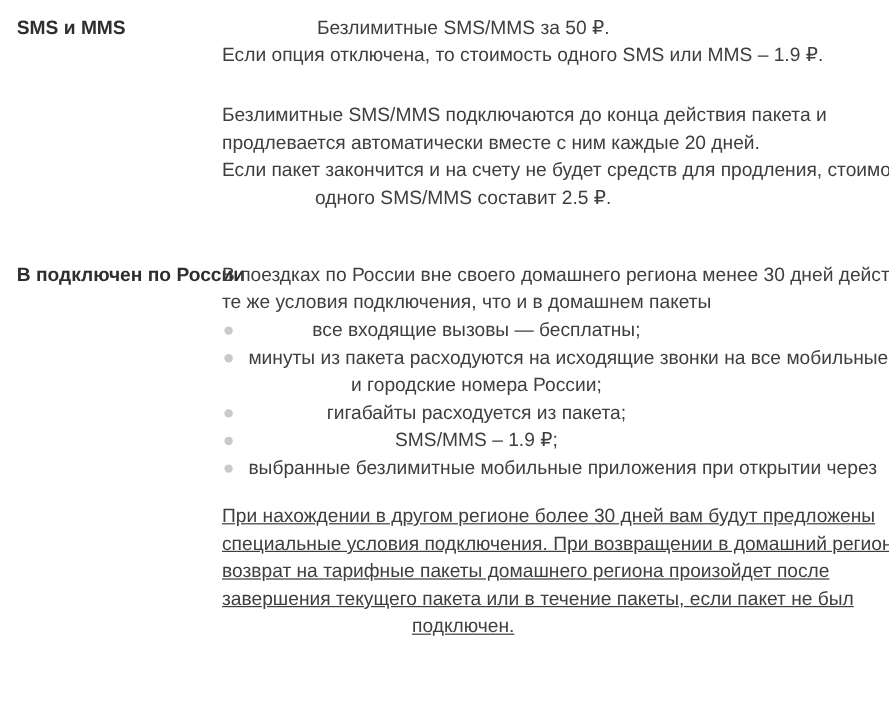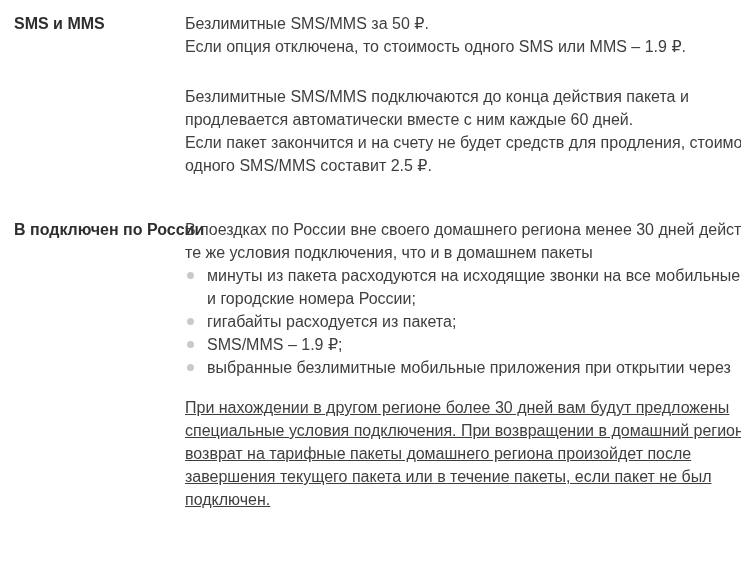--- a/index.html
+++ b/index.html
@@ -46,20 +46,21 @@
   }
   .para {
     margin: 0;
   }
   .para + .para {
     margin-top: 27px;
   }
   .line {
     display: block;
     white-space: nowrap;
+    text-align: center;
   }
   ul.bullets {
     list-style: none;
     margin: 0;
     padding: 0;
   }
   li.bullet-item {
     position: relative;
     padding-left: 22px;
   }
@@ -84,35 +85,39 @@
 
   <section class="row">
     <h3 class="row-title">SMS и MMS</h3>
     <div class="row-content">
       <p class="para">
         <span class="line">Безлимитные SMS/MMS за 50 ₽.</span>
         <span class="line">Если опция отключена, то стоимость одного SMS или MMS – 1.9 ₽.</span>
       </p>
       <p class="para">
         <span class="line">Безлимитные SMS/MMS подключаются до конца действия пакета и</span>
-        <span class="line">продлевается автоматически вместе с ним каждые 60 дней.</span>
+        <span class="line">продлевается автоматически вместе с ним каждые 20 дней.</span>
         <span class="line">Если пакет закончится и на счету не будет средств для продления, стоимость</span>
         <span class="line">одного SMS/MMS составит 2.5 ₽.</span>
       </p>
     </div>
   </section>
 
   <section class="row">
     <h3 class="row-title">В подключен по России</h3>
     <div class="row-content">
       <p class="para">
         <span class="line">В поездках по России вне своего домашнего региона менее 30 дней действуют</span>
         <span class="line">те же условия подключения, что и в домашнем пакеты</span>
       </p>
       <ul class="bullets">
+        <li class="bullet-item">
+          <span class="dot"></span>
+          <span class="line">все входящие вызовы — бесплатны;</span>
+        </li>
         <li class="bullet-item">
           <span class="dot"></span>
           <span class="line">минуты из пакета расходуются на исходящие звонки на все мобильные</span>
           <span class="line">и городские номера России;</span>
         </li>
         <li class="bullet-item">
           <span class="dot"></span>
           <span class="line">гигабайты расходуется из пакета;</span>
         </li>
         <li class="bullet-item">

